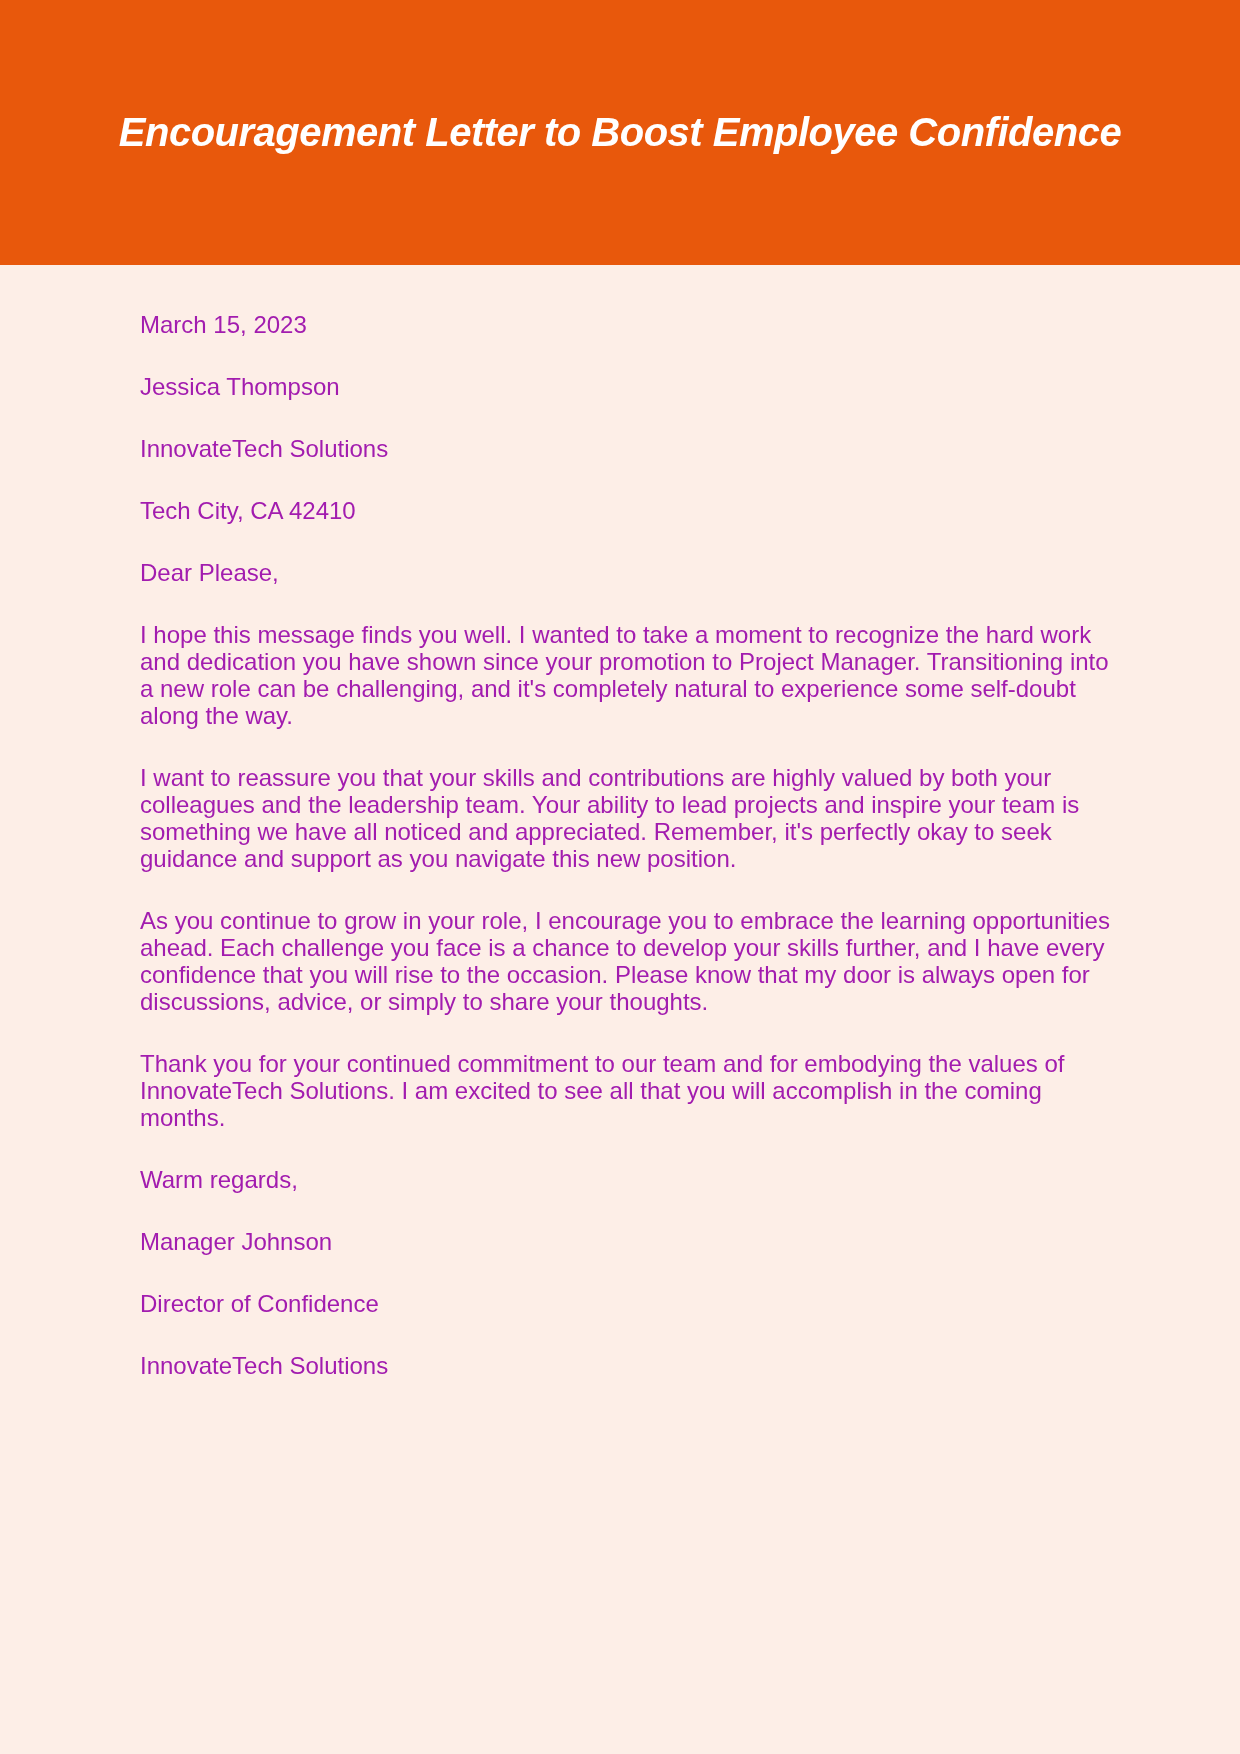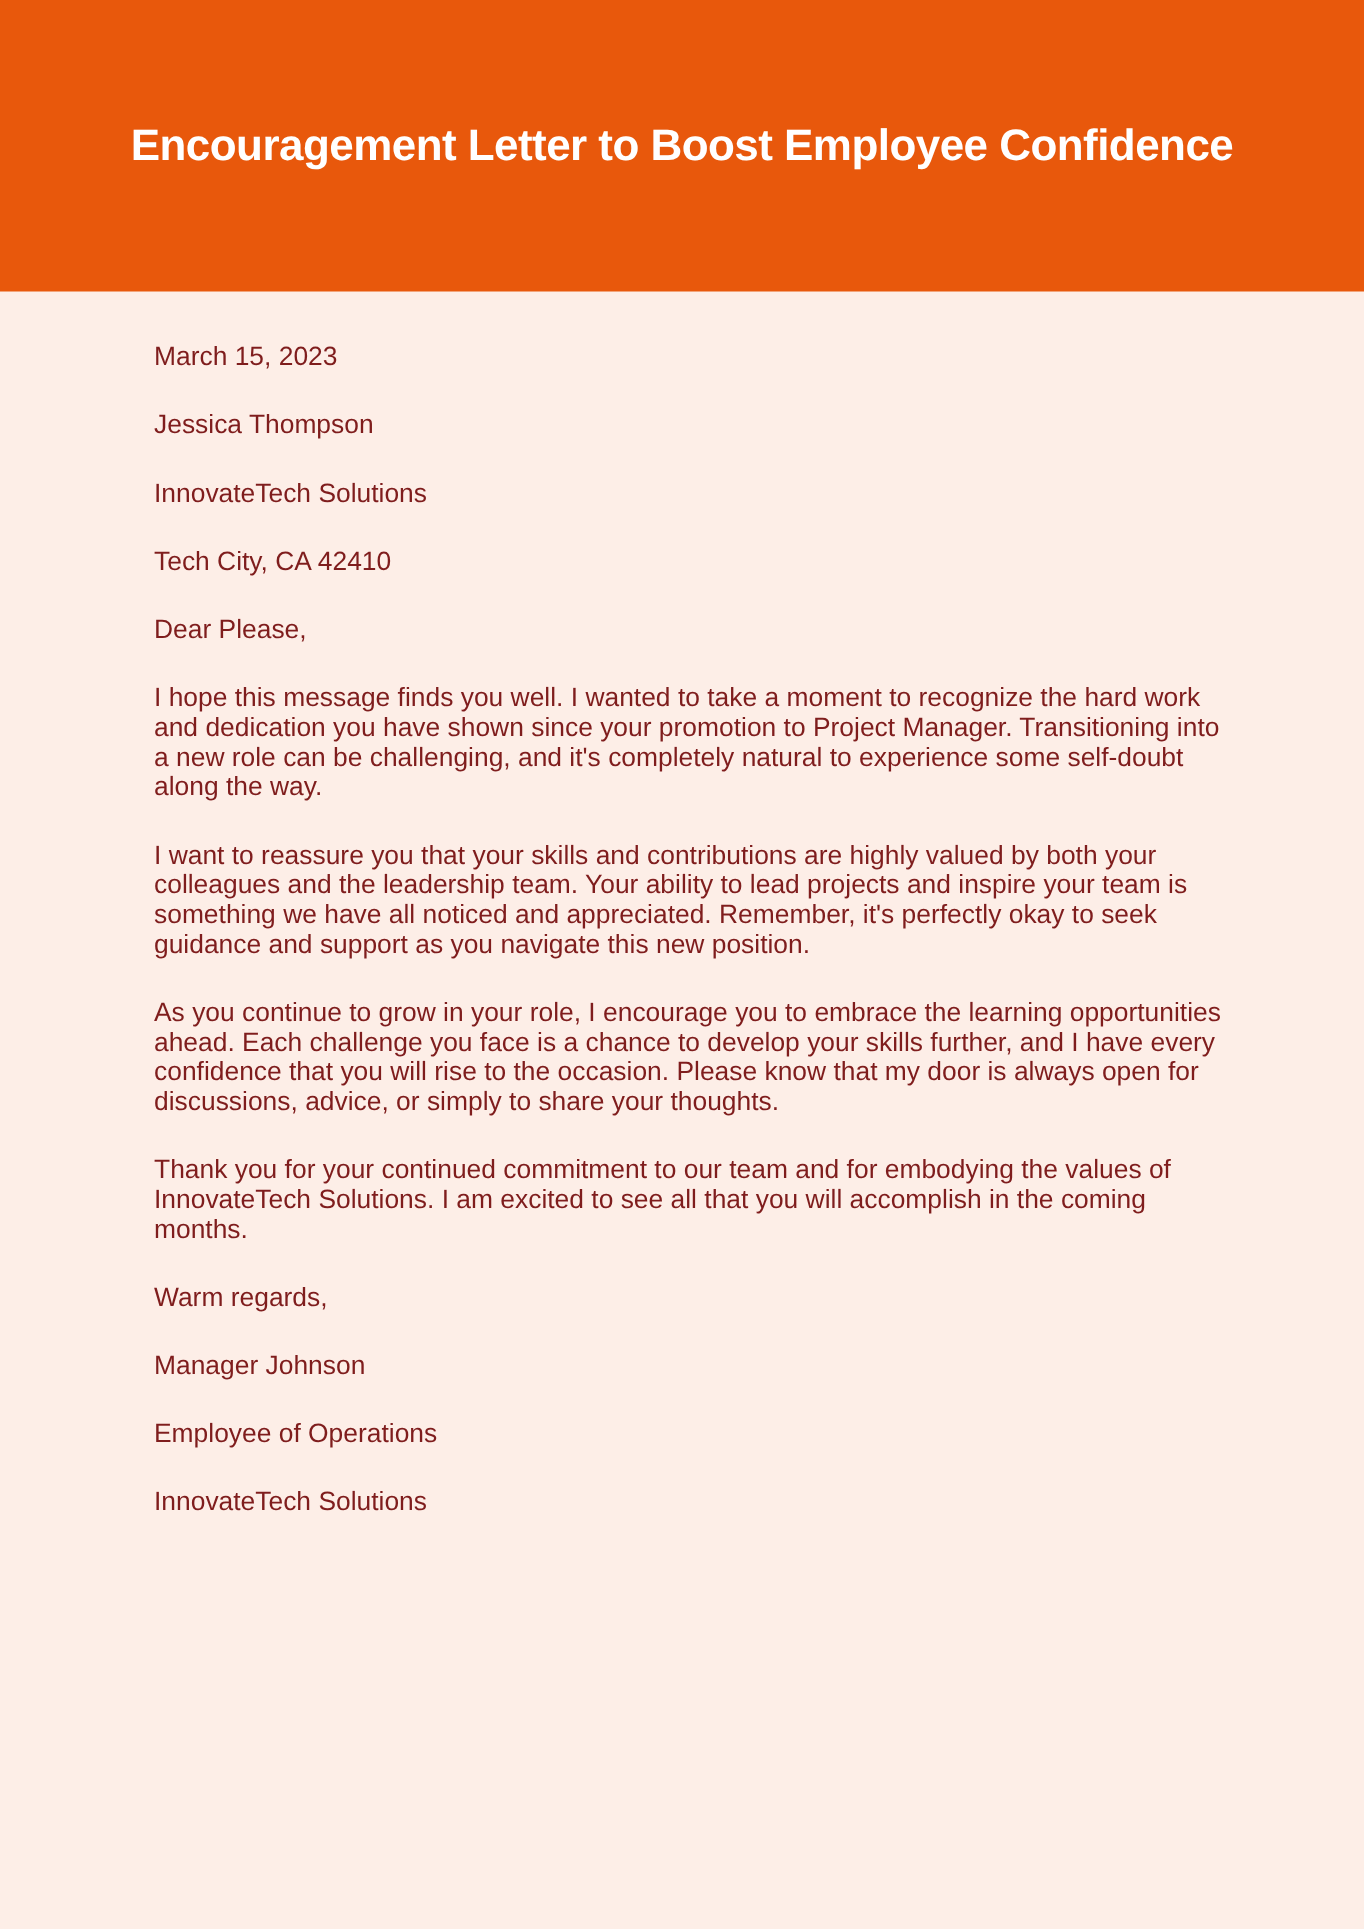--- a/index.html
+++ b/index.html
@@ -18,39 +18,40 @@
     width: 1240px;
     height: 1754px;
     background: #FDEEE7;
   }
   .header {
     height: 265px;
     background: #E8580C;
     display: flex;
     align-items: center;
     justify-content: center;
+    font-style: italic;
   }
   .header h1 {
     margin: 0;
     padding: 0 40px;
     color: #FFFFFF;
     font-size: 40px;
     font-weight: bold;
     letter-spacing: -0.5px;
     text-align: center;
     font-family: "Liberation Sans", sans-serif;
   }
   .letter-body {
     padding: 46px 125px 0 140px;
   }
   .letter-body p {
     margin: 0 0 35px 0;
     font-size: 24px;
     line-height: 27px;
-    color: #7f1d1d;
+    color: #a21caf;
     font-family: "Liberation Sans", sans-serif;
   }
 </style>
 </head>
 <body>
 
 <div class="page">
 
   <div class="header">
     <h1>Encouragement Letter to Boost Employee Confidence</h1>
@@ -75,18 +76,18 @@
     <p>I want to reassure you that your skills and contributions are highly valued by both your colleagues and the leadership team. Your ability to lead projects and inspire your team is something we have all noticed and appreciated. Remember, it's perfectly okay to seek guidance and support as you navigate this new position.</p>
 
     <p>As you continue to grow in your role, I encourage you to embrace the learning opportunities ahead. Each challenge you face is a chance to develop your skills further, and I have every confidence that you will rise to the occasion. Please know that my door is always open for discussions, advice, or simply to share your thoughts.</p>
 
     <p>Thank you for your continued commitment to our team and for embodying the values of InnovateTech Solutions. I am excited to see all that you will accomplish in the coming months.</p>
 
     <p>Warm regards,</p>
 
     <p>Manager Johnson</p>
 
-    <p>Employee of Operations</p>
+    <p>Director of Confidence</p>
 
     <p>InnovateTech Solutions</p>
 
   </div>
 </div>
 
 </body></html>

